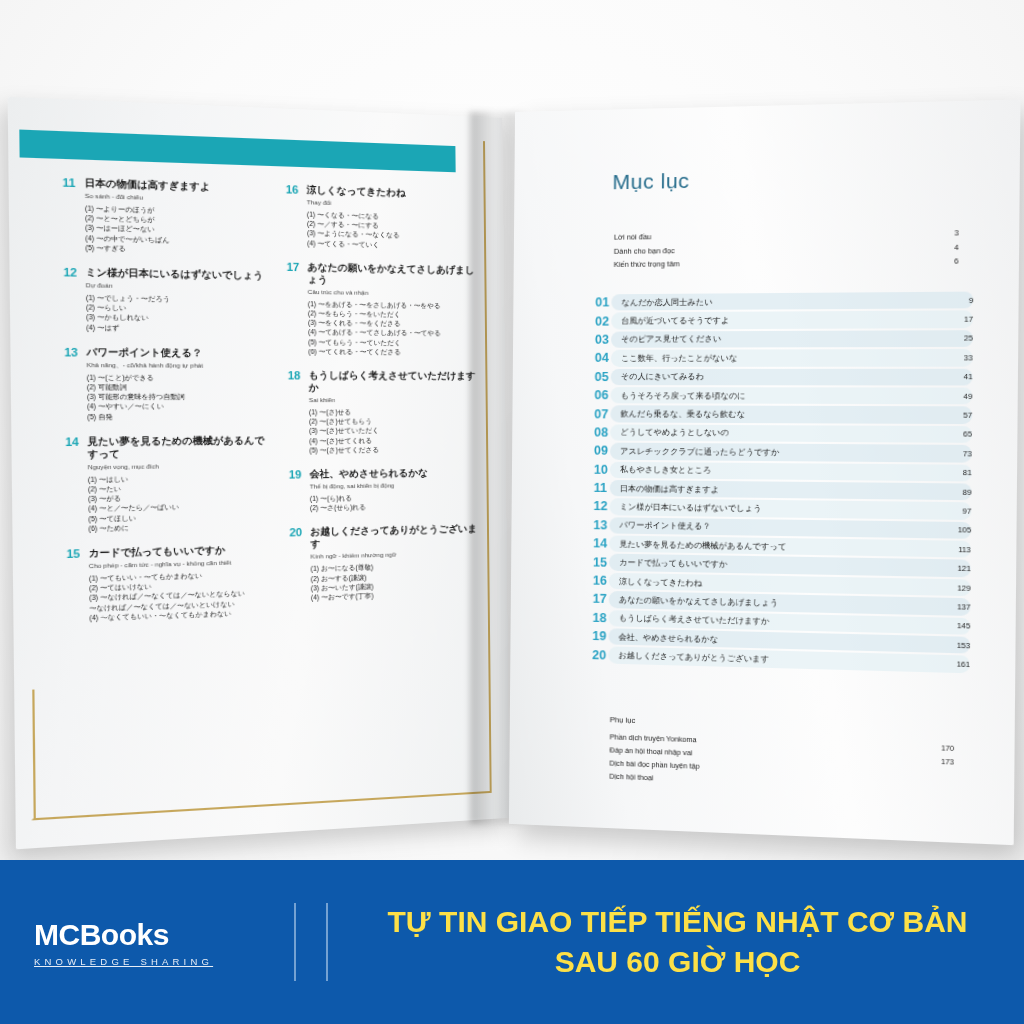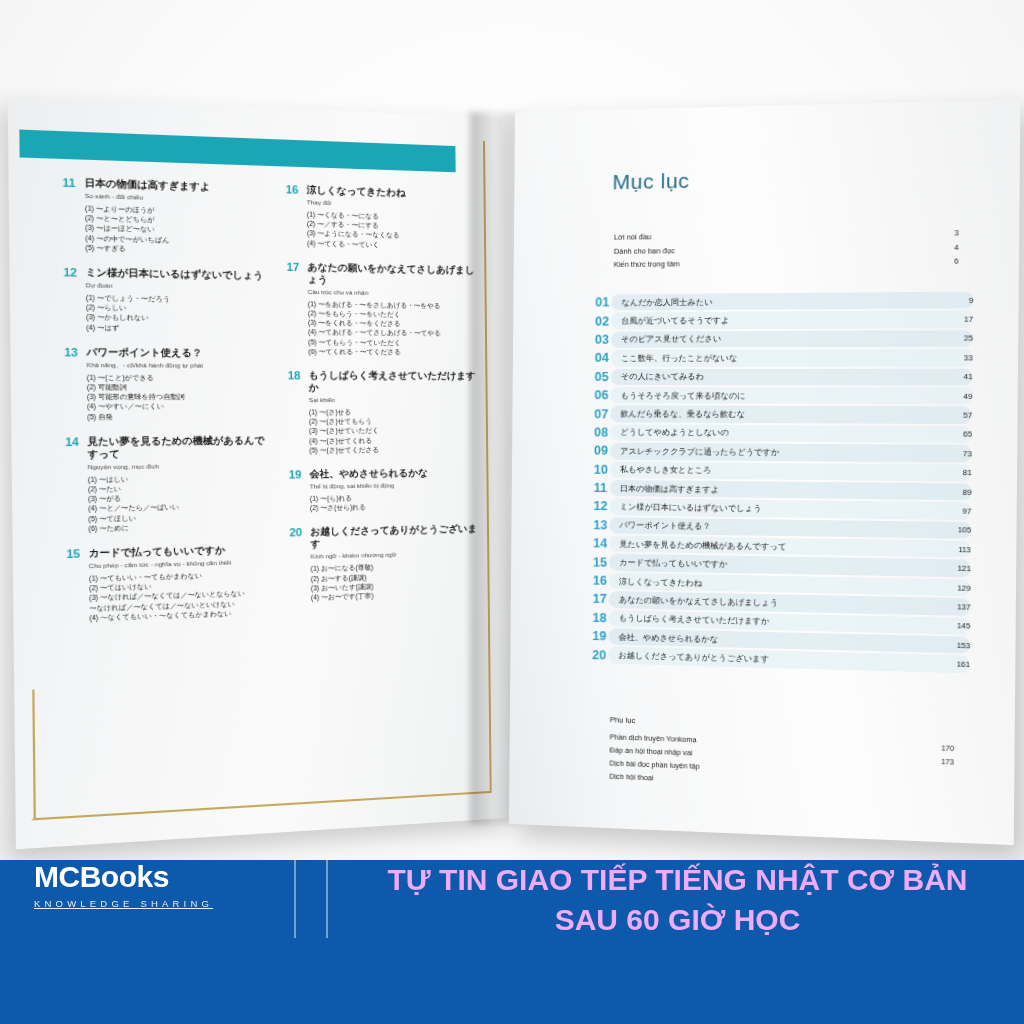--- a/index.html
+++ b/index.html
@@ -128,39 +128,39 @@
     background:linear-gradient(90deg,#d9dbdc,#f0f1f2);
     transform:perspective(1400px) rotateY(12deg);
     transform-origin:right center;
     border-radius:2px 0 0 2px;
   }
 
   
   .banner{
     position:absolute;left:0;top:860px;width:1024px;height:164px;
     background:#0d59ab;
-    display:flex;
+    display:flex;align-items:center;
   }
   .brand{
     width:260px;padding-left:34px;color:#fff;
   }
   .brand .logo{
     font-size:30px;font-weight:bold;letter-spacing:-.5px;line-height:34px;
   }
   .brand .tag{
     font-size:9.5px;letter-spacing:4.2px;margin-top:4px;color:#e8eef7;text-decoration:underline;
   }
   .divider{
     width:2px;height:78px;background:#8fb4dd;margin-right:30px;opacity:.8;
   }
   .divider2{
     width:2px;height:78px;background:#8fb4dd;margin-right:40px;opacity:.8;
   }
   .banner-text{
-    flex:1;text-align:center;color:#f0abfc;padding-right:37px;
+    flex:1;text-align:center;color:#fde047;padding-right:37px;
   }
   .banner-text .l1{font-size:30px;font-weight:bold;line-height:40px;}
   .banner-text .l2{font-size:30px;font-weight:bold;line-height:40px;}
 </style>
 </head>
 <body>
 
 <div class="photo">
   <div class="bg-grad"></div>
 

